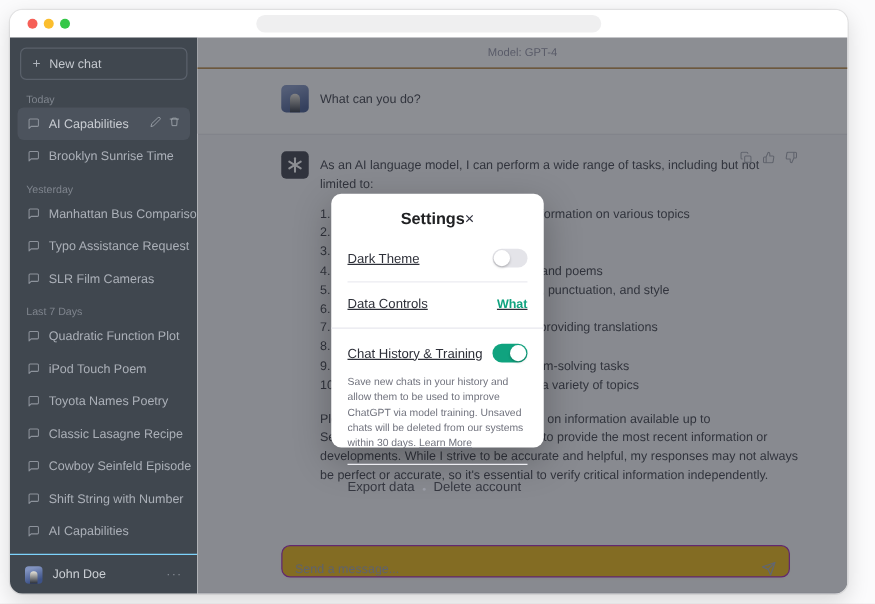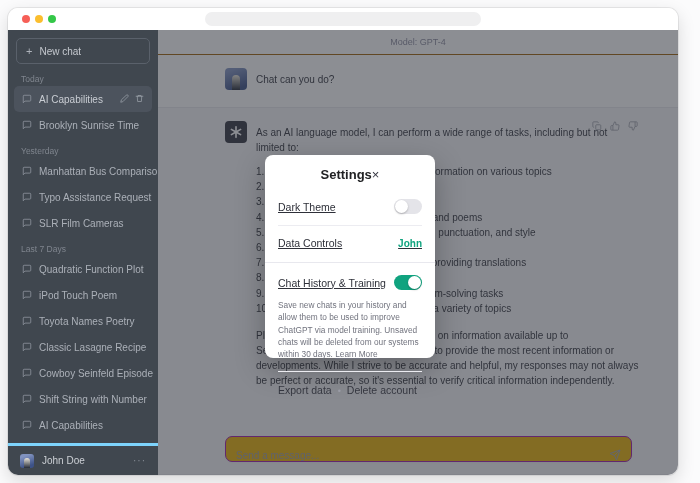--- a/index.html
+++ b/index.html
@@ -23,21 +23,21 @@
   .new-chat { margin:8px 8px 2px; height:26px; border:1px solid #5a616b; border-radius:5px;
               display:flex; align-items:center; gap:7px; padding:0 9px; font-size:10px; color:#c5c9cf; cursor:pointer; }
   .plus { font-size:11px; color:#aeb3bb; }
   .sec-label { padding:8px 13px 2px; font-size:8.5px; color:#7f858e; }
   .s-item { height:26px; margin:0 6px; border-radius:5px; display:flex; align-items:center; gap:7px;
             padding:0 8px; font-size:10px; color:#abb0b8; white-space:nowrap; cursor:pointer; }
   .s-item .bubble { flex-shrink:0; display:flex; color:#8d939c; }
   .s-item.sel { background:#4c535d; color:#c9cdd3; }
   .s-item .spacer { flex:1; }
   .row-icons { display:flex; gap:6px; color:#9aa0a8; }
-  .user-row { position:absolute; left:0; right:0; bottom:0; height:32px; border-top:3px solid #7dd3fc;
+  .user-row { position:absolute; left:0; right:0; bottom:0; height:32px; border-top:1px solid #7dd3fc;
               display:flex; align-items:center; gap:8px; padding:0 12px; font-size:10px; color:#ccd0d5; cursor:pointer; }
   .u-avatar { width:14px; height:14px; border-radius:3px; background:linear-gradient(160deg,#8193c0 20%,#3d5288 80%); position:relative; overflow:hidden; }
   .u-avatar::after { content:""; position:absolute; left:4px; top:4px; width:6px; height:10px;
                      background:linear-gradient(180deg,#e8e4da,#262c38); border-radius:3px 3px 0 0; }
   .dots { margin-left:auto; color:#868c95; font-size:10px; letter-spacing:1px; }
 
   
   .main { flex:1; position:relative; background:#fff; display:flex; flex-direction:column; }
   .model-bar { height:25px; border-bottom:1px solid #a16207; display:flex; align-items:center; justify-content:center;
                font-size:9px; color:#8e8ea0; flex-shrink:0; }
@@ -228,21 +228,21 @@
         <span>John Doe</span>
         <span class="dots">···</span>
       </div>
     </div>
 
     <div class="main">
       <div class="model-bar">Model: GPT-4</div>
 
       <div class="msg-row user-msg">
         <span class="avatar user"></span>
-        <div class="msg-text">Chat can you do?</div>
+        <div class="msg-text">What can you do?</div>
       </div>
 
       <div class="assistant">
         <div class="msg-row">
           <span class="avatar ai">
             <svg width="14" height="14" viewBox="0 0 24 24">
               <g fill="#fff">
                 <rect x="10.6" y="1.5" width="2.8" height="9.2" rx="1.4"></rect>
                 <rect x="10.6" y="1.5" width="2.8" height="9.2" rx="1.4" transform="rotate(60 12 12)"></rect>
                 <rect x="10.6" y="1.5" width="2.8" height="9.2" rx="1.4" transform="rotate(120 12 12)"></rect>
@@ -316,21 +316,21 @@
     </div>
     <div class="m-row">
       <span>Dark Theme</span>
       <span class="toggle off">
           <span class="knob"></span>
         </span>
     </div>
     <div class="m-div"></div>
     <div class="m-row">
       <span>Data Controls</span>
-      <span class="m-link">John</span>
+      <span class="m-link">What</span>
     </div>
     <div class="m-div-full"></div>
     <div class="m-row" style="padding-top:10px">
       <span>Chat History &amp; Training</span>
       <span class="toggle on">
           <span class="knob"></span>
         </span>
     </div>
     <div class="m-desc">
       <span>Save new chats in your history and allow them to be used to improve ChatGPT via model training. Unsaved chats will be deleted from our systems within 30 days. </span><a>Learn More</a>

